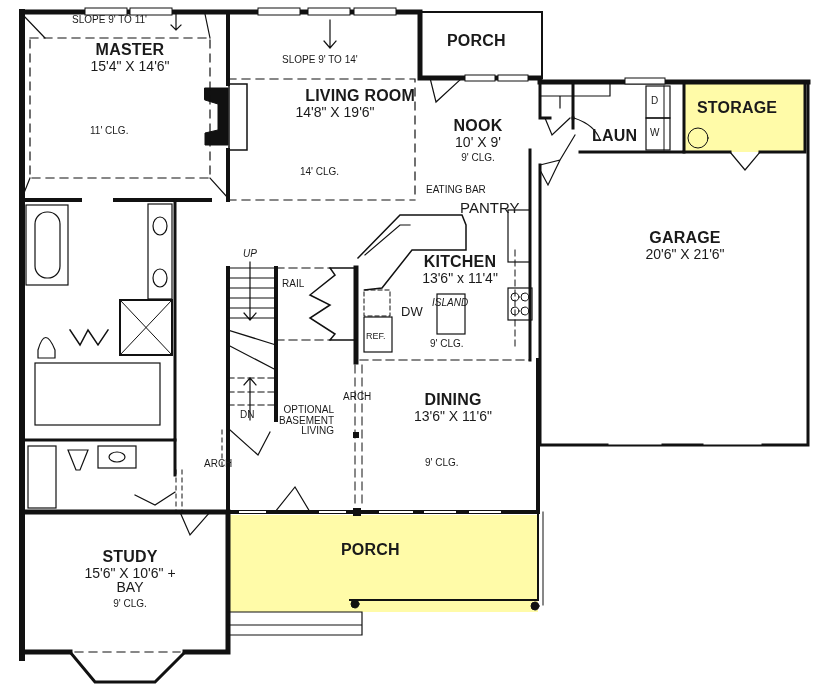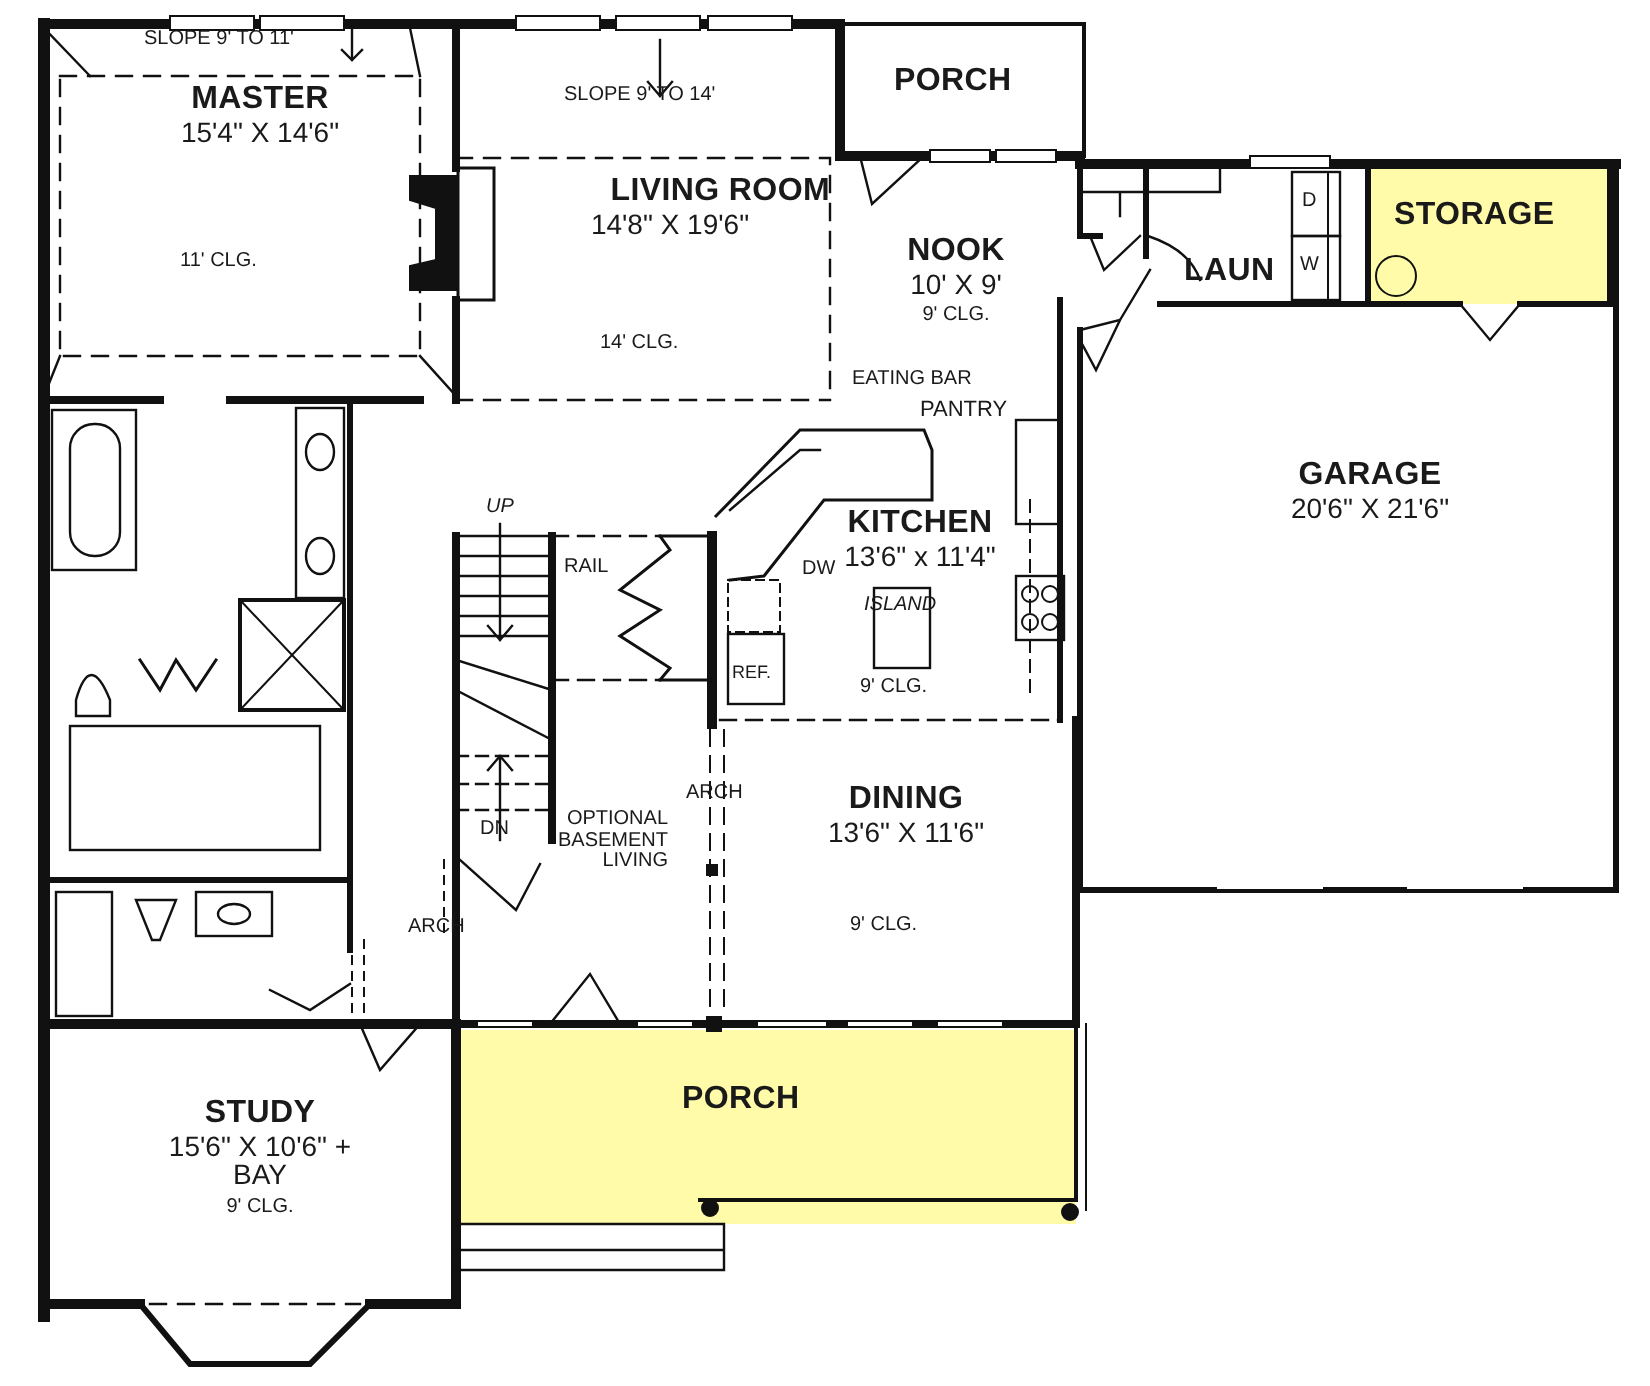--- a/index.html
+++ b/index.html
@@ -138,21 +138,21 @@
   </g>
 </svg>
 
 <div class="lbl small" style="left:72px; top:15px;">SLOPE 9' TO 11'</div>
 <div class="room" style="left:60px; top:42px; width:140px; text-align:center;">
   <div class="lbl name" style="position:static;">MASTER</div>
   <div class="lbl dim" style="position:static;">15'4" X 14'6"</div>
 </div>
 <div class="lbl clg" style="left:90px; top:126px;">11' CLG.</div>
 
-<div class="lbl small" style="left:282px; top:43px;">SLOPE 9' TO 14'</div>
+<div class="lbl small" style="left:282px; top:55px;">SLOPE 9' TO 14'</div>
 <div class="room" style="left:255px; top:88px; width:160px; text-align:center;">
   <div class="lbl name" style="position:static;text-align:right;">LIVING ROOM</div>
   <div class="lbl dim" style="position:static;">14'8" X 19'6"</div>
 </div>
 <div class="lbl clg" style="left:300px; top:167px;">14' CLG.</div>
 
 <div class="lbl name" style="left:447px; top:33px;">PORCH</div>
 
 <div class="room" style="left:438px; top:118px; width:80px; text-align:center;">
   <div class="lbl name" style="position:static;">NOOK</div>
@@ -160,28 +160,28 @@
   <div class="lbl clg" style="position:static; margin-top:4px;">9' CLG.</div>
 </div>
 
 <div class="lbl name" style="left:592px; top:128px;">LAUN</div>
 <div class="lbl small" style="left:651px; top:96px;">D</div>
 <div class="lbl small" style="left:650px; top:128px;">W</div>
 
 <div class="lbl name" style="left:697px; top:100px;">STORAGE</div>
 
 <div class="lbl small" style="left:426px; top:185px;">EATING BAR</div>
-<div class="lbl small" style="left:460px; top:200px; font-size:11px;">PANTRY</div>
+<div class="lbl small" style="left:460px; top:200px; font-size:15px;">PANTRY</div>
 <div class="room" style="left:405px; top:254px; width:110px; text-align:center;">
   <div class="lbl name" style="position:static;">KITCHEN</div>
   <div class="lbl dim" style="position:static;">13'6" x 11'4"</div>
 </div>
 <div class="lbl small" style="left:432px; top:298px;font-style:italic;">ISLAND</div>
 <div class="lbl clg" style="left:430px; top:339px;">9' CLG.</div>
-<div class="lbl small" style="left:368px; top:280px; font-size:10px;padding-left:33px;">DW</div>
+<div class="lbl small" style="left:368px; top:305px; font-size:13px;padding-left:33px;">DW</div>
 <div class="lbl small" style="left:366px; top:332px; font-size:9px;">REF.</div>
 
 <div class="room" style="left:615px; top:230px; width:140px; text-align:center;">
   <div class="lbl name" style="position:static;">GARAGE</div>
   <div class="lbl dim" style="position:static;">20'6" X 21'6"</div>
 </div>
 
 <div class="lbl small" style="left:243px; top:249px;font-style:italic;">UP</div>
 <div class="lbl small" style="left:282px; top:279px;">RAIL</div>
 <div class="lbl small" style="left:240px; top:410px;">DN</div>

